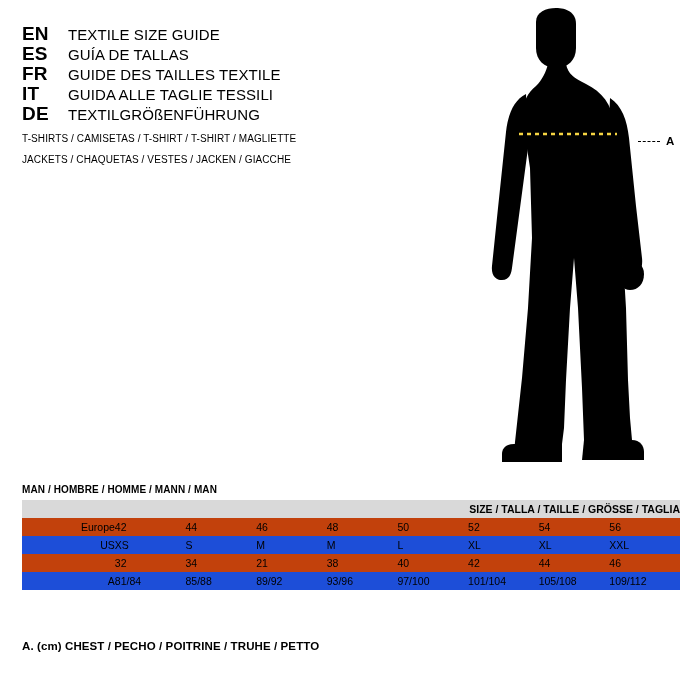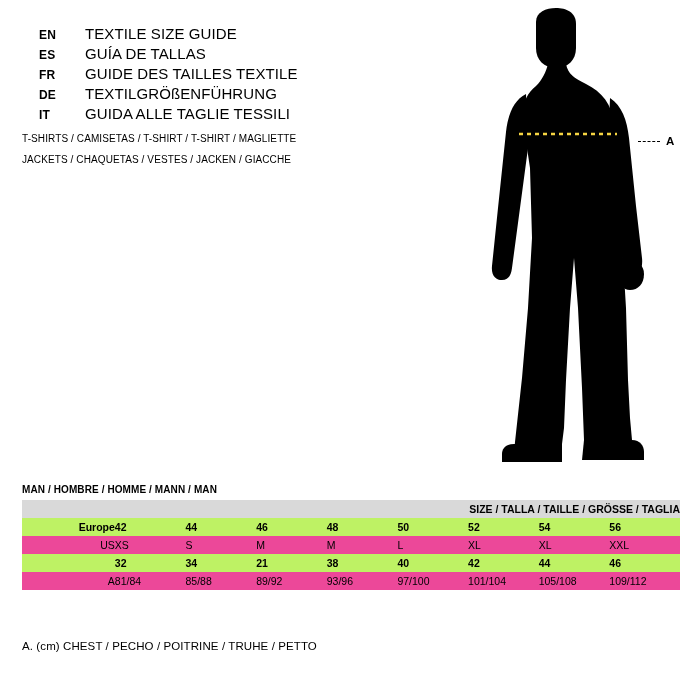--- a/index.html
+++ b/index.html
@@ -27,24 +27,23 @@
     width: 430px;
   }
   .lang-row {
     display: flex;
     align-items: baseline;
     height: 20px;
     line-height: 20px;
   }
   .lang-code {
     width: 46px;
-    font-size: 12px;
+    font-size: 19px;
     font-weight: bold;
     letter-spacing: 0.2px;
-    margin-left: 17px;
   }
   .lang-text {
     font-size: 15px;
     font-weight: normal;
     letter-spacing: 0.1px;
   }
 
   
   .category-block {
     position: absolute;
@@ -107,36 +106,36 @@
     padding: 0;
     height: 18px;
     vertical-align: middle;
   }
   .row-head td {
     background: #d9d9d9;
     font-weight: bold;
     font-size: 10.5px;
     height: 17px;
   }
-  .row-shade td { background: #bef264; font-weight: bold; }
-  .row-plain td { background: #ec4899; }
+  .row-shade td { background: #c2410c; }
+  .row-plain td { background: #1d4ed8; }
   .col-label {
     width: 92px;
     padding-left: 3px;
     text-align: right;
   }
   .cell {
     width: 70px;
   }
   .footer-note {
     position: absolute;
     left: 22px;
     top: 640px;
     font-size: 11.5px;
-    font-weight: normal;
+    font-weight: bold;
     letter-spacing: 0.1px;
   }
 </style>
 </head>
 <body>
 
 <div id="page">
 
   <div class="lang-block">
     <div class="lang-row">
@@ -145,26 +144,26 @@
     </div>
     <div class="lang-row">
       <span class="lang-code">ES</span>
       <span class="lang-text">GUÍA DE TALLAS</span>
     </div>
     <div class="lang-row">
       <span class="lang-code">FR</span>
       <span class="lang-text">GUIDE DES TAILLES TEXTILE</span>
     </div>
     <div class="lang-row">
+      <span class="lang-code">IT</span>
+      <span class="lang-text">GUIDA ALLE TAGLIE TESSILI</span>
+    </div>
+    <div class="lang-row">
       <span class="lang-code">DE</span>
       <span class="lang-text">TEXTILGRÖßENFÜHRUNG</span>
-    </div>
-    <div class="lang-row">
-      <span class="lang-code">IT</span>
-      <span class="lang-text">GUIDA ALLE TAGLIE TESSILI</span>
     </div>
   </div>
 
   <div class="category-block">
     <div class="category-line">T-SHIRTS / CAMISETAS / T-SHIRT / T-SHIRT / MAGLIETTE</div>
     <div class="category-line">JACKETS / CHAQUETAS / VESTES / JACKEN / GIACCHE</div>
   </div>
 
   <div class="figure-wrap">
     <svg width="215" height="470" viewBox="0 0 215 470" xmlns="http://www.w3.org/2000/svg">

